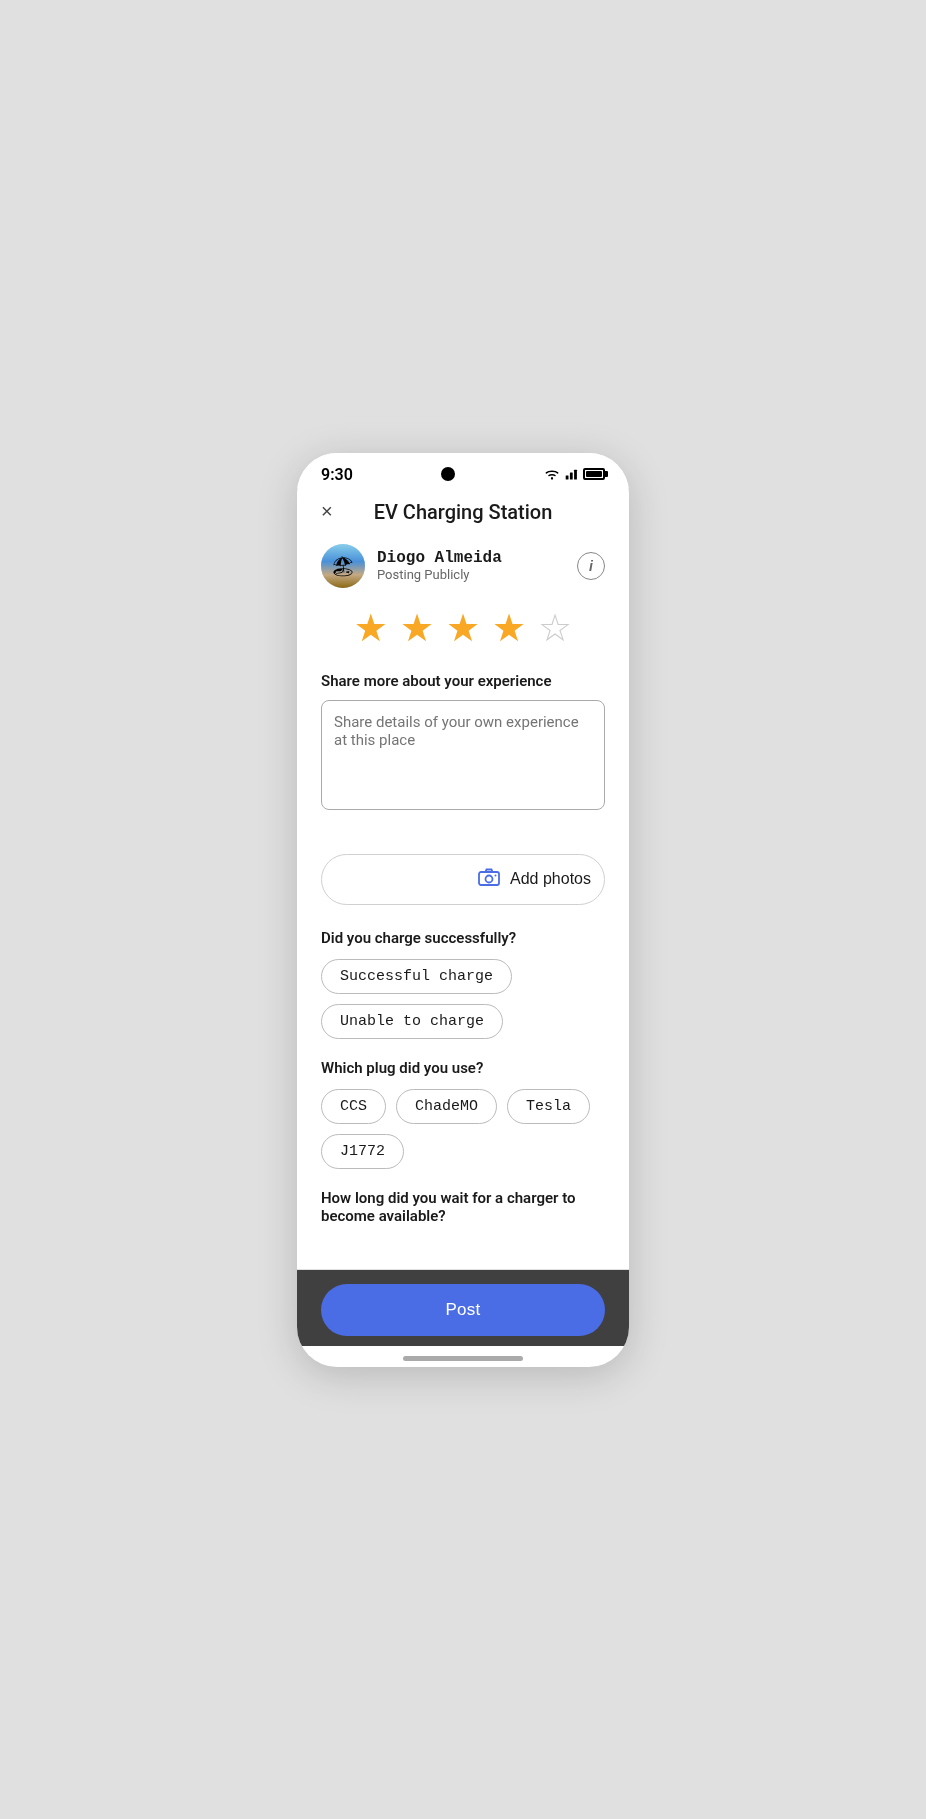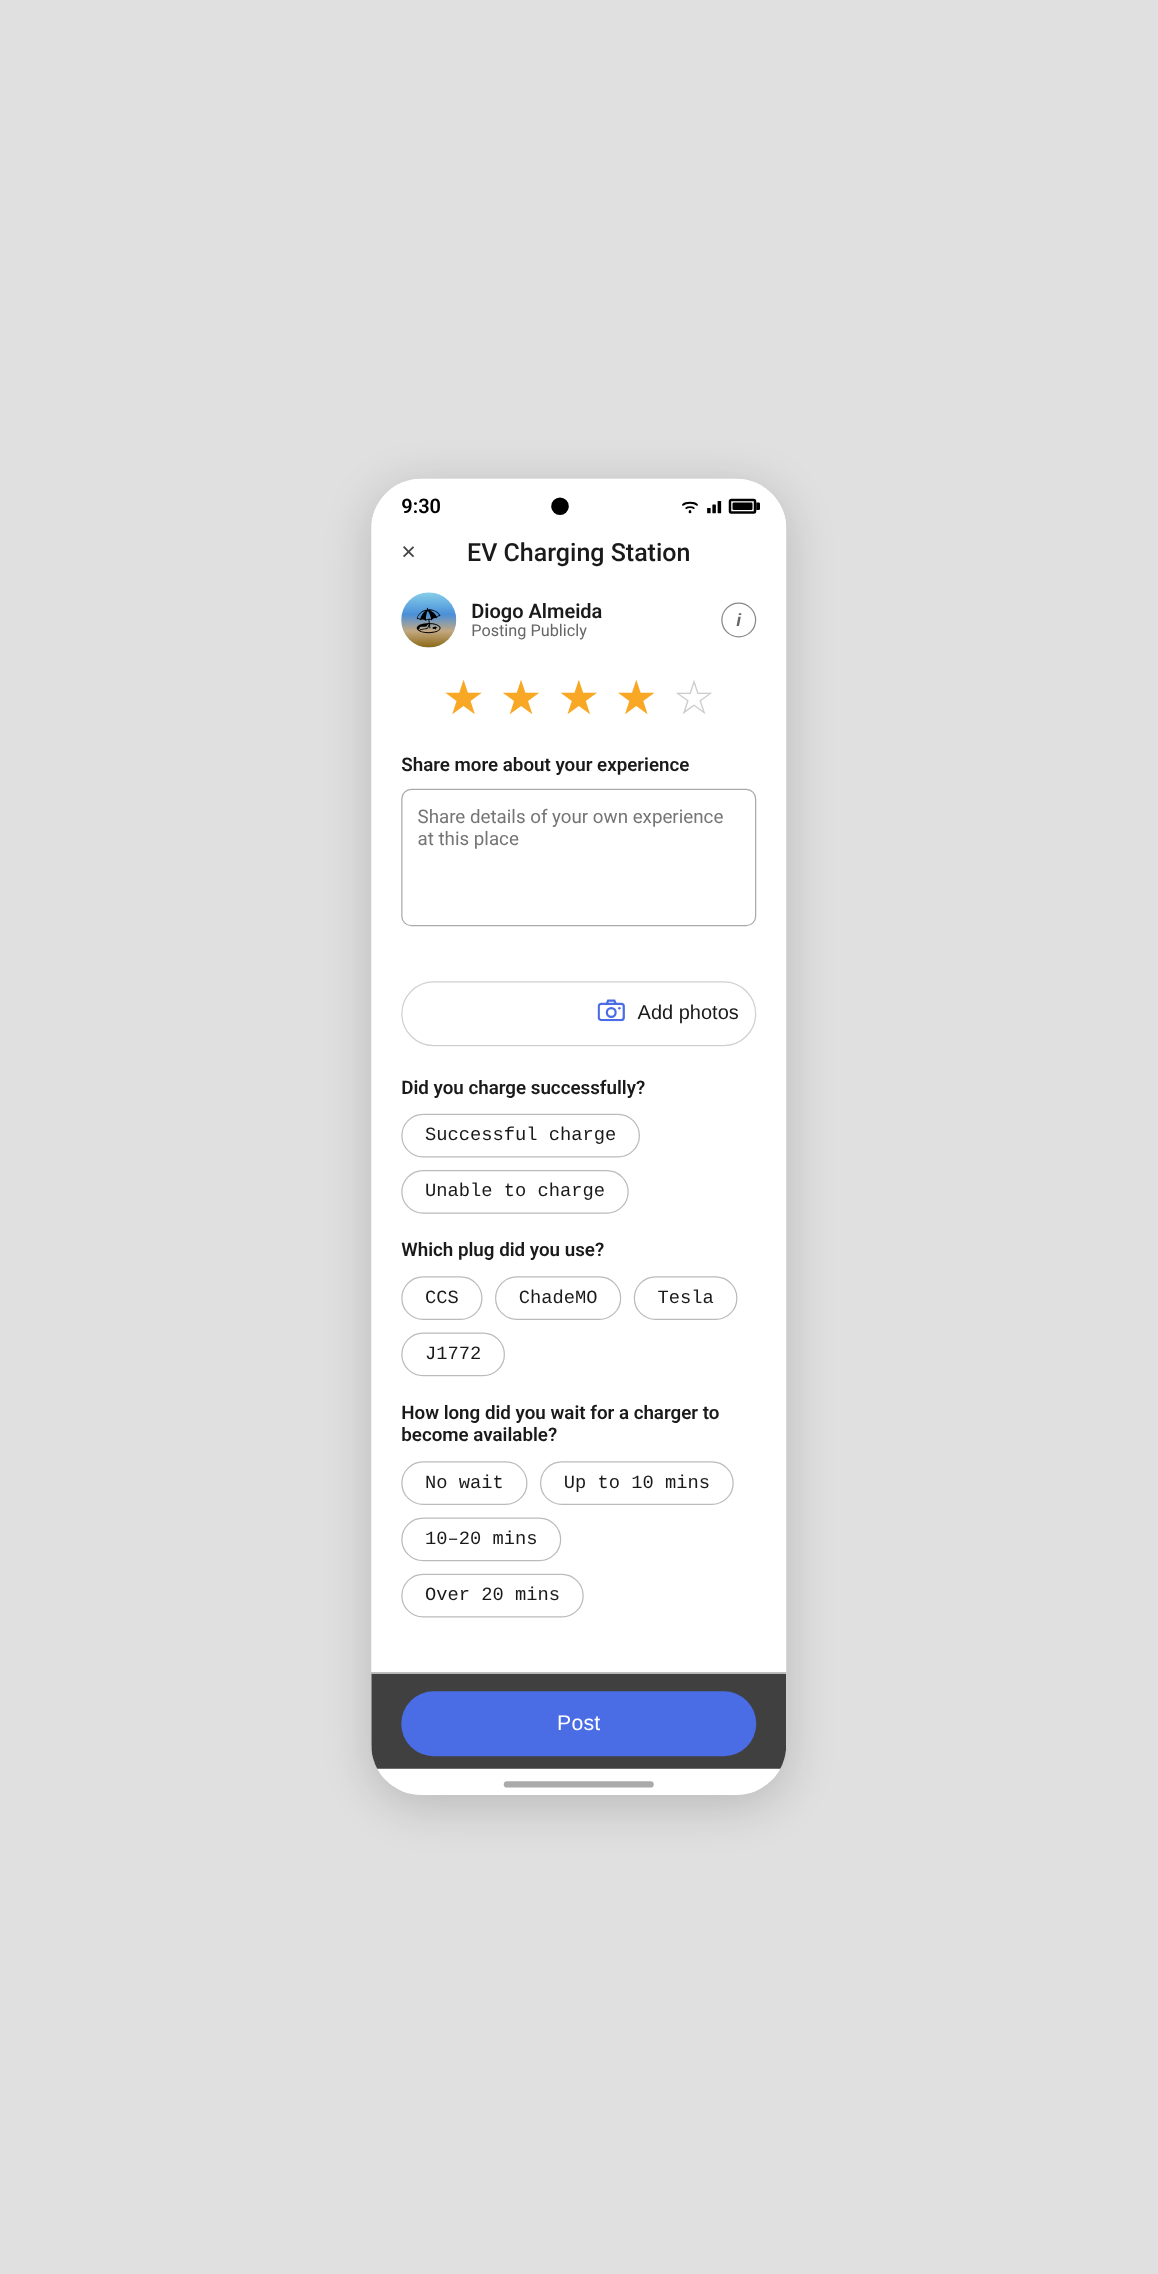--- a/index.html
+++ b/index.html
@@ -162,20 +162,21 @@
       display: flex;
       align-items: center;
       justify-content: center;
       font-size: 20px;
     }
 
     .user-name {
       font-size: 16px;
       font-weight: 600;
       color: #1a1a1a;
+      font-family: Liberation Mono, monospace;
     }
 
     .user-subtitle {
       font-size: 13px;
       color: #666;
     }
 
     .info-btn {
       width: 28px;
       height: 28px;
@@ -406,26 +407,20 @@
       <div class="chip-row">
         <button class="chip">CCS</button>
         <button class="chip">ChadeMO</button>
         <button class="chip">Tesla</button>
         <button class="chip">J1772</button>
       </div>
     </div>
 
     <div class="question-section">
       <div class="question-text">How long did you wait for a charger to become available?</div>
-      <div class="chip-row">
-        <button class="chip">No wait</button>
-        <button class="chip">Up to 10 mins</button>
-        <button class="chip">10–20 mins</button>
-        <button class="chip">Over 20 mins</button>
-      </div>
     </div>
 
   </div>
 
   <div class="footer">
     <button class="post-btn">Post</button>
   </div>
 
   <div class="home-indicator">
     <div class="home-bar"></div>

